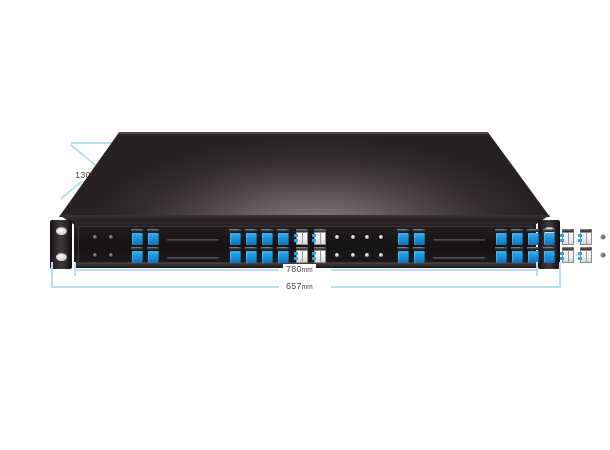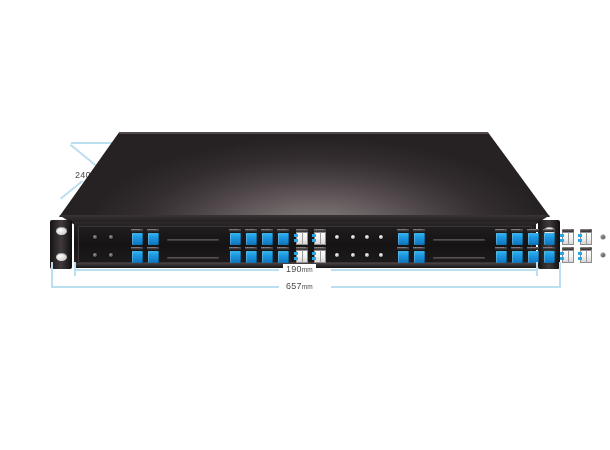--- a/index.html
+++ b/index.html
@@ -167,21 +167,21 @@
 </style>
 </head>
 <body>
 
 <div id="stage">
 
   <div class="lead" style="left:119px;top:144px;width:48px;transform:rotate(180deg);"></div>
   <div class="lead" style="left:71px;top:144px;width:66px;transform:rotate(39deg);"></div>
   <div class="lead" style="left:60px;top:198px;width:44px;transform:rotate(-39deg);"></div>
   <div class="dim-label" style="left:72px;top:170px;">
-    <span>240</span><span class="unit">mm</span>
+    <span>130</span><span class="unit">mm</span>
   </div>
 
   <div id="chassis">
 
     <div class="lid">
       <div class="lid-shape"></div>
       <div class="lid-top-edge"></div>
     </div>
 
     <div class="bevel"></div>
@@ -406,21 +406,21 @@
       </div>
     </div>
     <div class="face-base"></div>
   </div>
 
   <div class="dim-line dim-v" style="left:74px;top:262px;height:14px;"></div>
   <div class="dim-line dim-v" style="left:536px;top:262px;height:14px;"></div>
   <div class="dim-line dim-h" style="left:74px;top:269px;width:205px;"></div>
   <div class="dim-line dim-h" style="left:331px;top:269px;width:206px;"></div>
   <div class="dim-label" style="left:283px;top:264px;">
-    <span>190</span><span class="unit">mm</span>
+    <span>780</span><span class="unit">mm</span>
   </div>
 
   <div class="dim-line dim-v" style="left:51px;top:262px;height:26px;"></div>
   <div class="dim-line dim-v" style="left:559px;top:262px;height:26px;"></div>
   <div class="dim-line dim-h" style="left:51px;top:286px;width:228px;"></div>
   <div class="dim-line dim-h" style="left:331px;top:286px;width:229px;"></div>
   <div class="dim-label" style="left:283px;top:281px;">
     <span>657</span><span class="unit">mm</span>
   </div>
 

